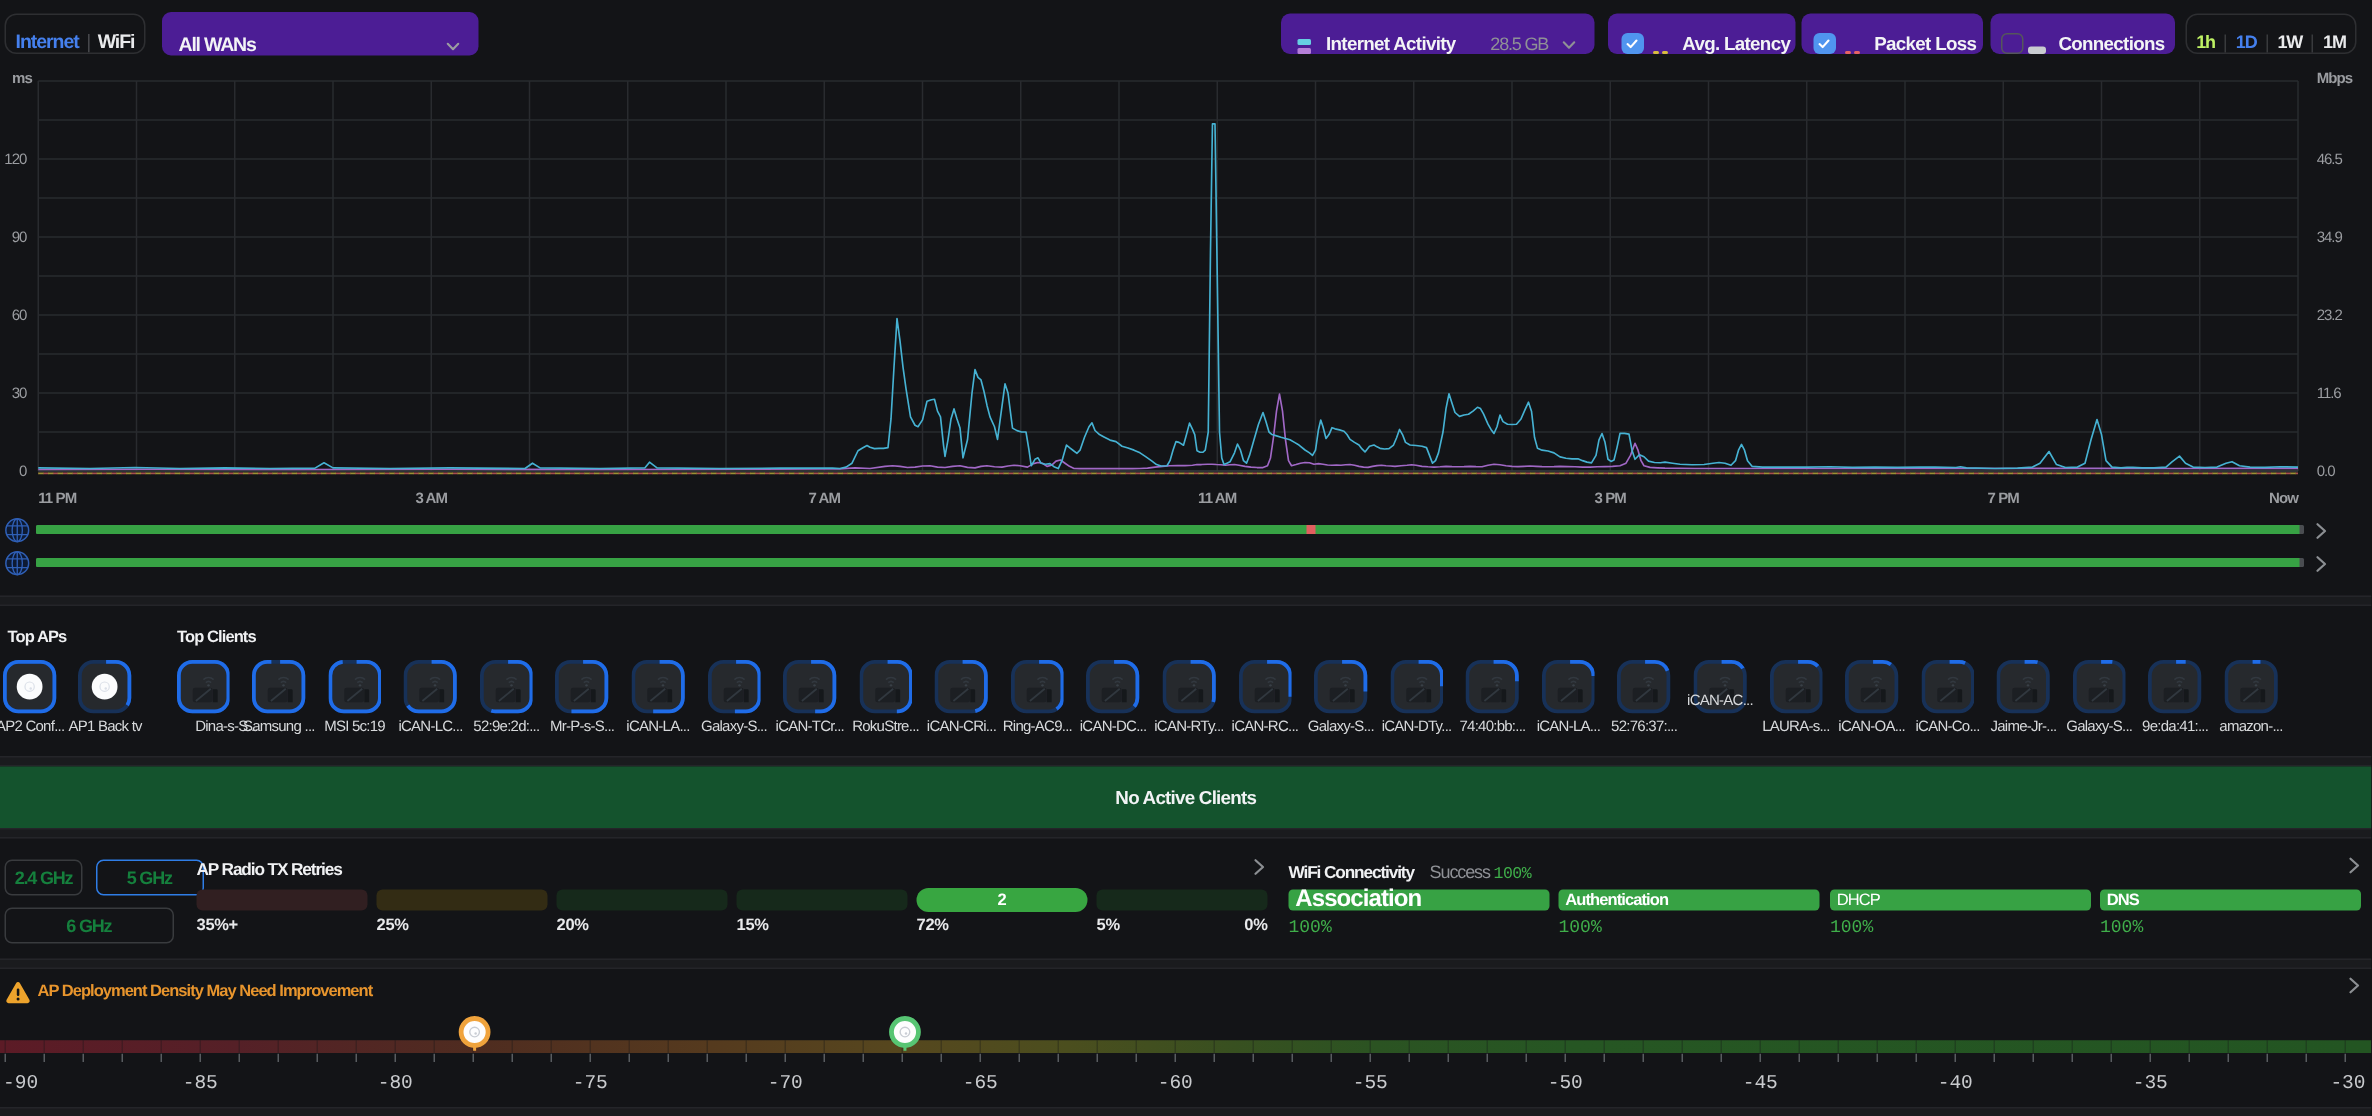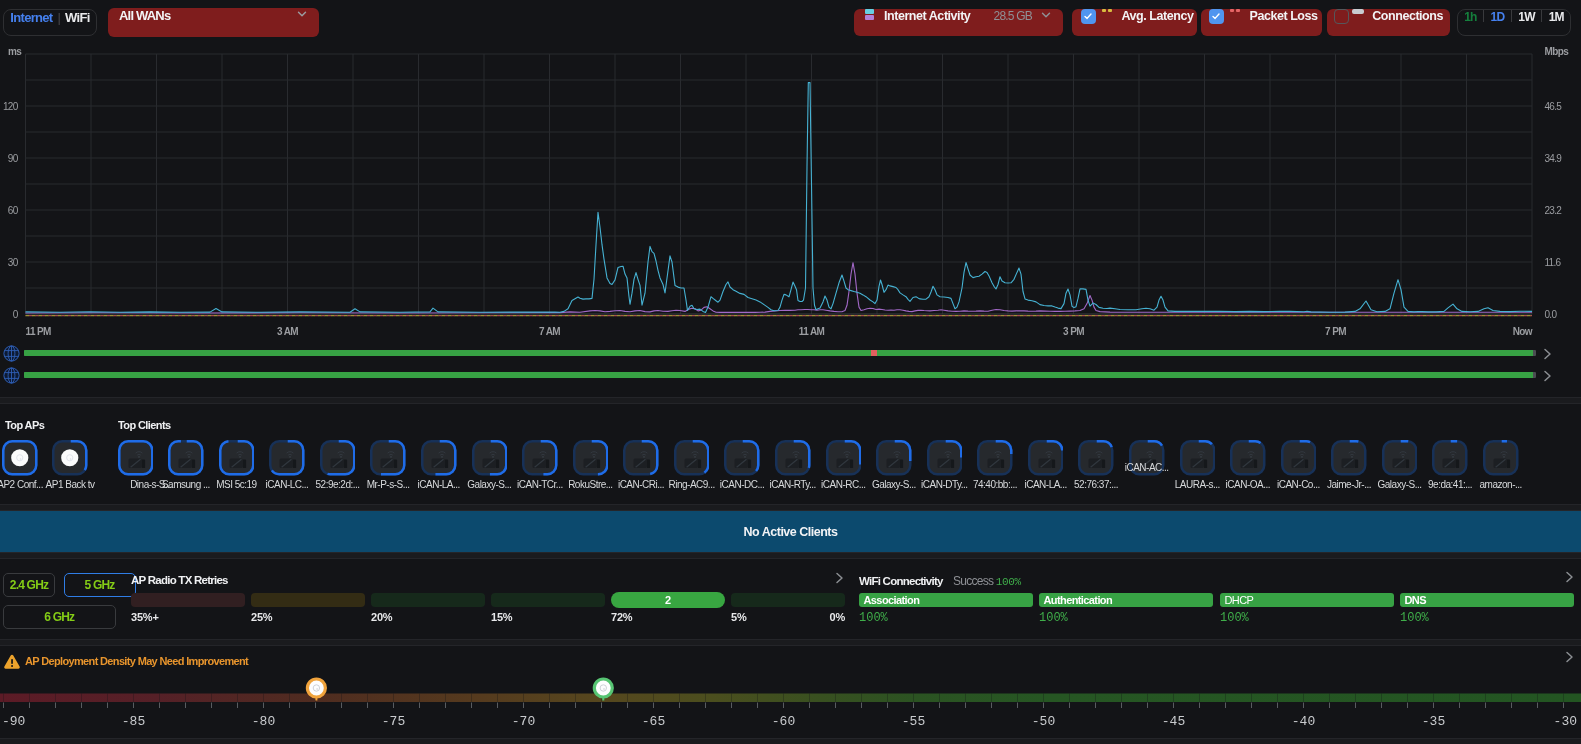--- a/index.html
+++ b/index.html
@@ -1,27 +1,27 @@
 <!DOCTYPE html>
 <html><head><meta charset="utf-8"><style>
 *{margin:0;padding:0}
 html,body{width:1581px;height:744px;background:#131417;font-family:"Liberation Sans",sans-serif;overflow:hidden;position:relative}
 .abs{position:absolute}
-.pill{background:#7f1d1d;border-radius:6px;display:flex;align-items:flex-start;box-sizing:border-box}
+.pill{background:#4c1d95;border-radius:6px;display:flex;align-items:flex-end;box-sizing:border-box}
 .pt{font-size:12.5px;font-weight:700;color:#f3f4f6;white-space:nowrap;letter-spacing:-0.45px}
-.tabbox{border:1px solid #2e2f32;border-radius:8px;display:flex;align-items:flex-start;justify-content:center;font-size:13px;font-weight:700;letter-spacing:-0.7px;box-sizing:border-box}
+.tabbox{border:1px solid #2e2f32;border-radius:8px;display:flex;align-items:flex-end;justify-content:center;font-size:13px;font-weight:700;letter-spacing:-0.7px;box-sizing:border-box}
 .sep{width:1px;height:12px;background:#393a3d;margin:0 6.5px}
 .cb{width:14.5px;height:14.5px;border-radius:4px;display:inline-flex;align-items:center;justify-content:center;box-sizing:border-box;flex:none}
 .cb.on{background:#5095ef}
 .cb.off{border:1.5px solid #55575b;background:transparent}
 .dashes{display:inline-flex;align-items:center;margin:0 7px 0 6px}
 .dashes i{display:inline-block;width:4px;height:2.5px;border-radius:1px;margin-right:2.5px}
 .tlab{width:50px;text-align:center;font-size:10px;letter-spacing:-0.5px;color:#d7d9db;white-space:nowrap;overflow:hidden}
 .txl{font-size:11px;font-weight:700;letter-spacing:-0.2px;color:#e8e9eb}
-.gbtn{height:24px;border:1px solid #393b3e;border-radius:5px;display:flex;align-items:center;justify-content:center;font-size:12px;font-weight:700;letter-spacing:-0.8px;color:#84cc16;box-sizing:border-box}
+.gbtn{height:24px;border:1px solid #393b3e;border-radius:5px;display:flex;align-items:center;justify-content:center;font-size:12px;font-weight:700;letter-spacing:-0.8px;color:#15803d;box-sizing:border-box}
 </style></head>
 <body>
 <svg class="abs" style="left:0;top:0" width="1581" height="344" viewBox="0 0 1581 344">
 <style>.ax{font:10px "Liberation Sans",sans-serif;fill:#9b9da1;letter-spacing:-0.7px}.xl{font:600 10px "Liberation Sans",sans-serif;fill:#9b9da1;letter-spacing:-0.6px}</style>
 <line x1="25.5" y1="54" x2="25.5" y2="314" stroke="#292b2f" stroke-width="1"></line>
     <line x1="91.0" y1="54" x2="91.0" y2="314" stroke="#292b2f" stroke-width="1"></line>
     <line x1="156.5" y1="54" x2="156.5" y2="314" stroke="#292b2f" stroke-width="1"></line>
     <line x1="222.0" y1="54" x2="222.0" y2="314" stroke="#292b2f" stroke-width="1"></line>
     <line x1="287.5" y1="54" x2="287.5" y2="314" stroke="#292b2f" stroke-width="1"></line>
     <line x1="353.0" y1="54" x2="353.0" y2="314" stroke="#292b2f" stroke-width="1"></line>
@@ -124,21 +124,21 @@
       <i style="background:#e66465"></i>
     </span>
     <span class="pt">Packet Loss</span>
 </div>
 <div class="abs pill" style="left:1327px;top:9px;width:123px;height:27px;padding:0 7px">
  <span class="cb off"></span>
     <span style="width:14px;height:5px;border-radius:2px;background:#c8cbd0;margin:0 8px 0 3px"></span>
     <span class="pt">Connections</span>
 </div>
 <div class="abs tabbox" style="left:1457px;top:9px;width:114px;height:27px;font-size:12px;letter-spacing:-0.8px">
- <span style="color:#15803d">1h</span>
+ <span style="color:#bef264">1h</span>
     <span class="sep"></span>
     <span style="color:#4580ee">1D</span>
     <span class="sep"></span>
     <span style="color:#e9eaec">1W</span>
     <span class="sep"></span>
     <span style="color:#e9eaec">1M</span>
 </div>
 
 <svg class="abs" style="left:3px;top:345px" width="17" height="17" viewBox="0 0 17 17">
 <circle cx="8.5" cy="8.5" r="7.6" fill="#0d1a33" stroke="#2f5fb5" stroke-width="1"></circle>
@@ -548,21 +548,21 @@
     <g stroke="#32383f" fill="none" stroke-width="1">
       <path d="M17.6 13.1 a4.8 4.8 0 0 1 6.8 0"></path>
       <path d="M19.2 15.1 a2.6 2.6 0 0 1 3.6 0"></path>
     </g>
     <circle cx="21" cy="16.9" r="0.8" fill="#394047"></circle>
     <rect x="10.5" y="18.5" width="13.2" height="9.6" rx="1.5" fill="#1c1f23"></rect>
     <path d="M22.5 19.2 L12.6 27.3" stroke="#31383f" stroke-width="1.2"></path>
     <path d="M23.9 19.5 h2.4 a0.8 0.8 0 0 1 0.8 0.8 v7.8 h-3.2 z" fill="#15181b"></path>
   </svg>
 <div class="abs tlab" style="left:1475.7px;top:479px">amazon-...</div>
-<div class="abs" style="left:0;top:511px;width:1581px;height:41px;background:#0c4a6e;display:flex;align-items:center;justify-content:center">
+<div class="abs" style="left:0;top:511px;width:1581px;height:41px;background:#14532d;display:flex;align-items:center;justify-content:center">
     <span style="font-size:12.5px;font-weight:700;letter-spacing:-0.5px;color:#f2f3f5">No Active Clients</span>
   </div>
 
 <div class="abs gbtn" style="left:3px;top:572.5px;width:52px">2.4 GHz</div>
 <div class="abs gbtn" style="left:63.5px;top:572.5px;width:72px;border-color:#2f7de6">5 GHz</div>
 <div class="abs gbtn" style="left:3px;top:604.5px;width:112.5px">6 GHz</div>
 
 <div class="abs" style="left:131px;top:574px;font-size:11.5px;font-weight:700;letter-spacing:-0.75px;color:#f0f1f3">AP Radio TX Retries</div>
 <svg class="abs" style="left:833px;top:571px" width="12" height="14" viewBox="0 0 12 14">
     <path d="M4 2.5 L9 7 L4 11.5" fill="none" stroke="#8b8e92" stroke-width="1.5" stroke-linecap="round" stroke-linejoin="round"></path>
@@ -581,21 +581,21 @@
 <div class="abs txl" style="left:491px;top:611px">15%</div>
 <div class="abs txl" style="left:611px;top:611px">72%</div>
 <div class="abs txl" style="left:731px;top:611px">5%</div>
 <div class="abs txl" style="left:805px;top:611px;width:40px;text-align:right">0%</div>
 
 <div class="abs" style="left:859px;top:574px;font-size:11.5px;font-weight:700;letter-spacing:-0.75px;color:#f0f1f3">WiFi Connectivity <span style="color:#8f9196;font-weight:400;font-size:12px;letter-spacing:-0.75px;margin-left:8px">Success</span> <span style="font:11px 'Liberation Mono',monospace;letter-spacing:-0.3px;color:#3fae4a">100%</span></div>
 <svg class="abs" style="left:1563px;top:570px" width="12" height="14" viewBox="0 0 12 14">
     <path d="M4 2.5 L9 7 L4 11.5" fill="none" stroke="#8b8e92" stroke-width="1.5" stroke-linecap="round" stroke-linejoin="round"></path>
   </svg>
 <div class="abs" style="left:859px;top:593px;width:174px;height:14px;border-radius:3px;background:#37a244;display:flex;align-items:center;padding-left:4.5px;box-sizing:border-box">
-    <span style="font-size:11px;font-weight:700;letter-spacing:-0.6px;color:#fff">Association</span>
+    <span style="font-size:16px;font-weight:700;letter-spacing:-0.6px;color:#fff">Association</span>
   </div>
 <div class="abs" style="left:859px;top:611px;font:12px 'Liberation Mono',monospace;color:#3fae4a">100%</div>
 <div class="abs" style="left:1039px;top:593px;width:174px;height:14px;border-radius:3px;background:#37a244;display:flex;align-items:center;padding-left:4.5px;box-sizing:border-box">
     <span style="font-size:11px;font-weight:700;letter-spacing:-0.6px;color:#fff">Authentication</span>
   </div>
 <div class="abs" style="left:1039px;top:611px;font:12px 'Liberation Mono',monospace;color:#3fae4a">100%</div>
 <div class="abs" style="left:1220px;top:593px;width:174px;height:14px;border-radius:3px;background:#37a244;display:flex;align-items:center;padding-left:4.5px;box-sizing:border-box">
     <span style="font-size:11px;font-weight:400;letter-spacing:-0.6px;color:#fff">DHCP</span>
   </div>
 <div class="abs" style="left:1220px;top:611px;font:12px 'Liberation Mono',monospace;color:#3fae4a">100%</div>

